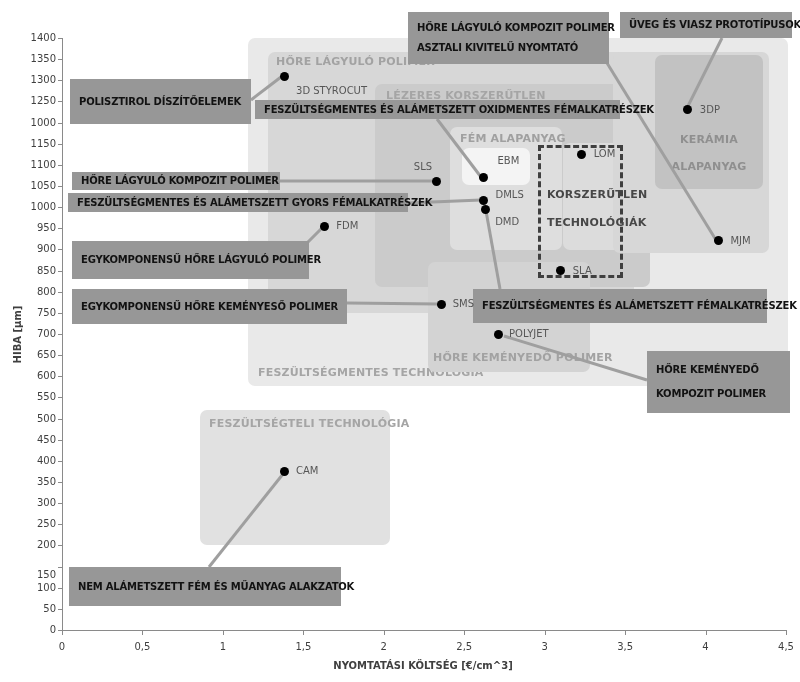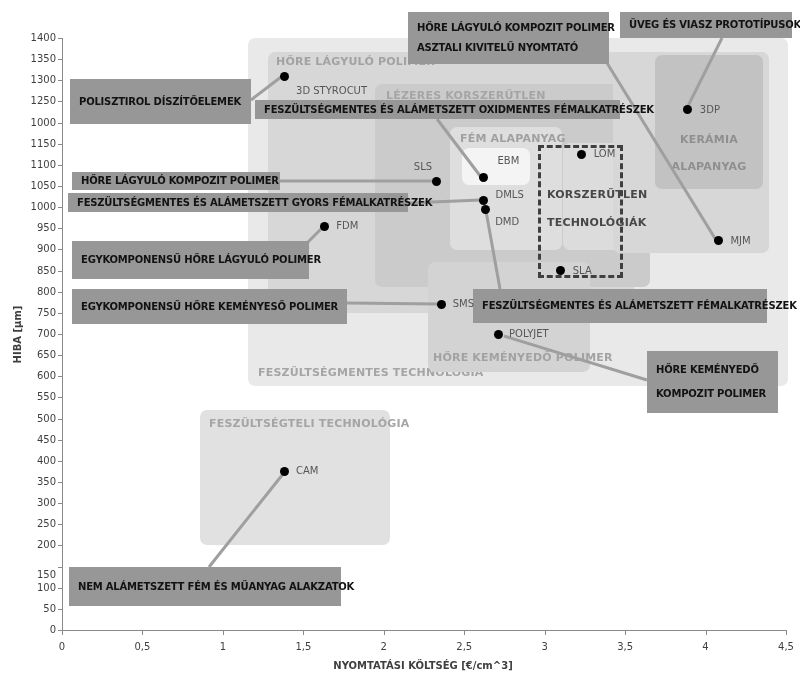--- a/index.html
+++ b/index.html
@@ -92,21 +92,21 @@
       </div>
       <div class="callout" style="left: 72px; top: 241px; width: 237px; height: 38px;">
         <div class="co-line">EGYKOMPONENSŰ HŐRE LÁGYULÓ POLIMER</div>
       </div>
       <div class="callout" style="left: 72px; top: 289px; width: 275px; height: 35px;">
         <div class="co-line">EGYKOMPONENSŰ HŐRE KEMÉNYESŐ POLIMER</div>
       </div>
       <div class="callout" style="left: 473px; top: 289px; width: 294px; height: 34px;">
         <div class="co-line">FESZÜLTSÉGMENTES ÉS ALÁMETSZETT FÉMALKATRÉSZEK</div>
       </div>
-      <div class="callout" style="left: 647px; top: 351px; width: 131px; height: 62px;">
+      <div class="callout" style="left: 647px; top: 351px; width: 143px; height: 62px;">
         <div class="co-line">HŐRE KEMÉNYEDŐ</div>
         <div class="co-line">KOMPOZIT POLIMER</div>
       </div>
       <div class="callout" style="left: 69px; top: 567px; width: 272px; height: 39px;">
         <div class="co-line">NEM ALÁMETSZETT FÉM ÉS MŰANYAG ALAKZATOK</div>
       </div>
     </div>
   <div class="layer" id="points-layer">
       <div class="pt" style="left: 279.527px; top: 71.5571px; background: rgb(0, 0, 0);"></div>
       <div class="pt-label" style="left: 296.027px; top: 70.0571px; margin-top: 15px;">3D STYROCUT</div>

